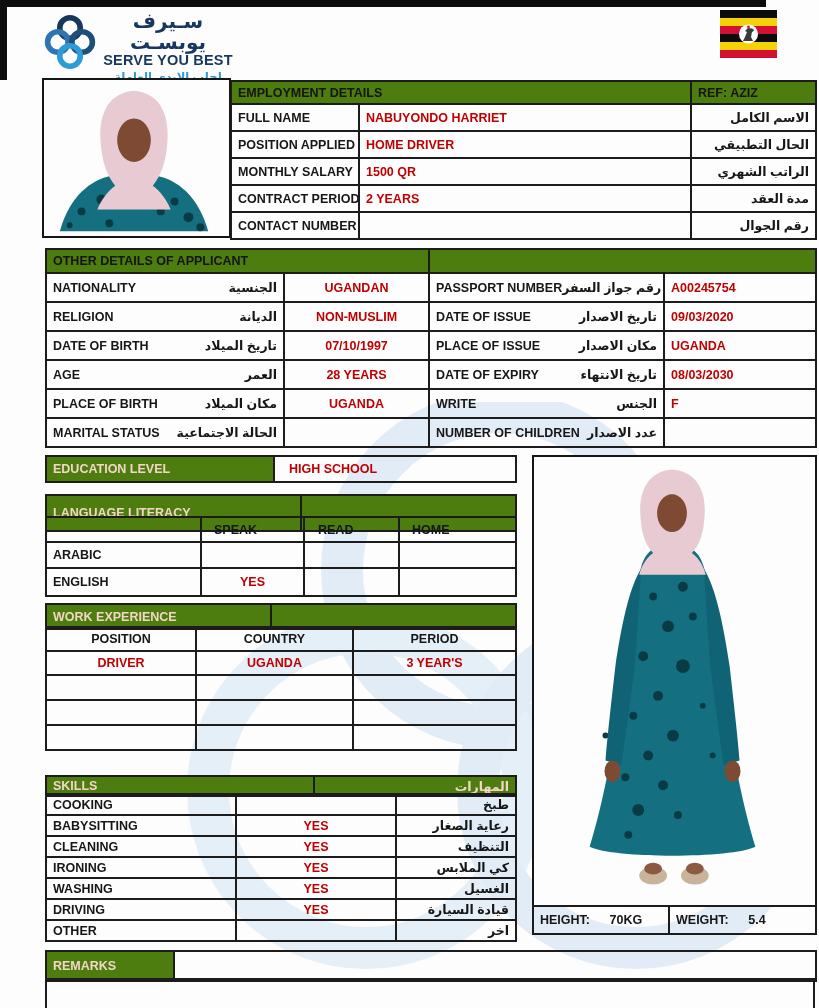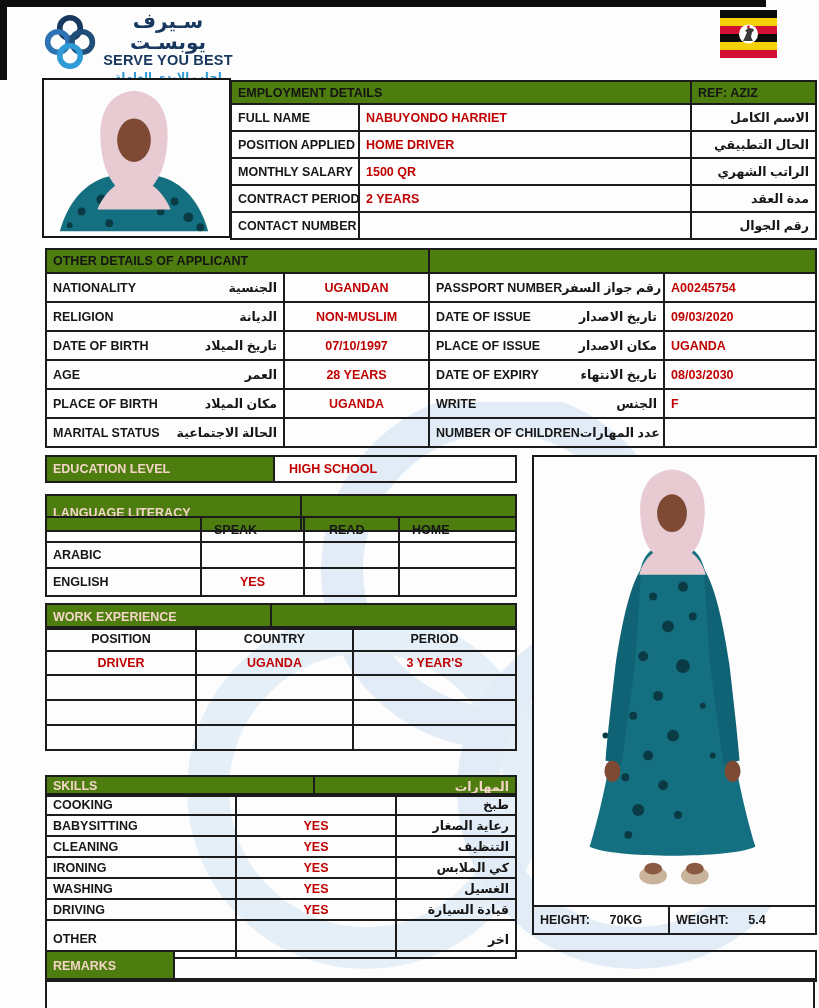--- a/index.html
+++ b/index.html
@@ -242,21 +242,21 @@
       <td>
             <div class="lblrow">
               <span class="lbl">MARITAL STATUS</span>
               <span class="ar">الحالة الاجتماعية</span>
             </div>
           </td>
       <td class="red center"></td>
       <td>
             <div class="lblrow">
               <span class="lbl">NUMBER OF CHILDREN</span>
-              <span class="ar">عدد المهارات</span>
+              <span class="ar">عدد الاصدار</span>
             </div>
           </td>
       <td class="red"></td>
     </tr>
   </tbody>
     </table>
 
   <table style="left:45px;top:455px;width:470px;">
     <colgroup>
         <col style="width:228px">
@@ -286,21 +286,21 @@
     <colgroup>
         <col style="width:155px">
         <col style="width:103px">
         <col style="width:95px">
         <col style="width:117px">
       </colgroup>
     <tbody>
         <tr style="height:25px;">
       <td></td>
       <td class="lbl" style="padding-left:12px;">SPEAK</td>
-      <td class="lbl" style="padding-left:24px;">READ</td>
+      <td class="lbl" style="padding-left:13px;">READ</td>
       <td class="lbl" style="padding-left:12px;">HOME</td>
     </tr>
     <tr style="height:26px;">
       <td class="lbl">ARABIC</td>
       <td class="red center"></td>
       <td class="red center"></td>
       <td class="red center"></td>
     </tr>
     <tr style="height:28px;">
       <td class="lbl">ENGLISH</td>
@@ -400,21 +400,21 @@
     <tr style="height:21px;">
       <td class="lbl">WASHING</td>
       <td class="red center">YES</td>
       <td class="ar">الغسيل</td>
     </tr>
     <tr style="height:21px;">
       <td class="lbl">DRIVING</td>
       <td class="red center">YES</td>
       <td class="ar">قيادة السيارة</td>
     </tr>
-    <tr style="height:38px;">
+    <tr style="height:21px;">
       <td class="lbl">OTHER</td>
       <td class="red center"></td>
       <td class="ar">اخر</td>
     </tr>
   </tbody>
     </table>
 
   <div id="fullbody" class="photo-frame">
     <svg width="277" height="444" viewBox="0 0 279 446">
       <rect width="279" height="446" fill="#fdfdfd"></rect>

